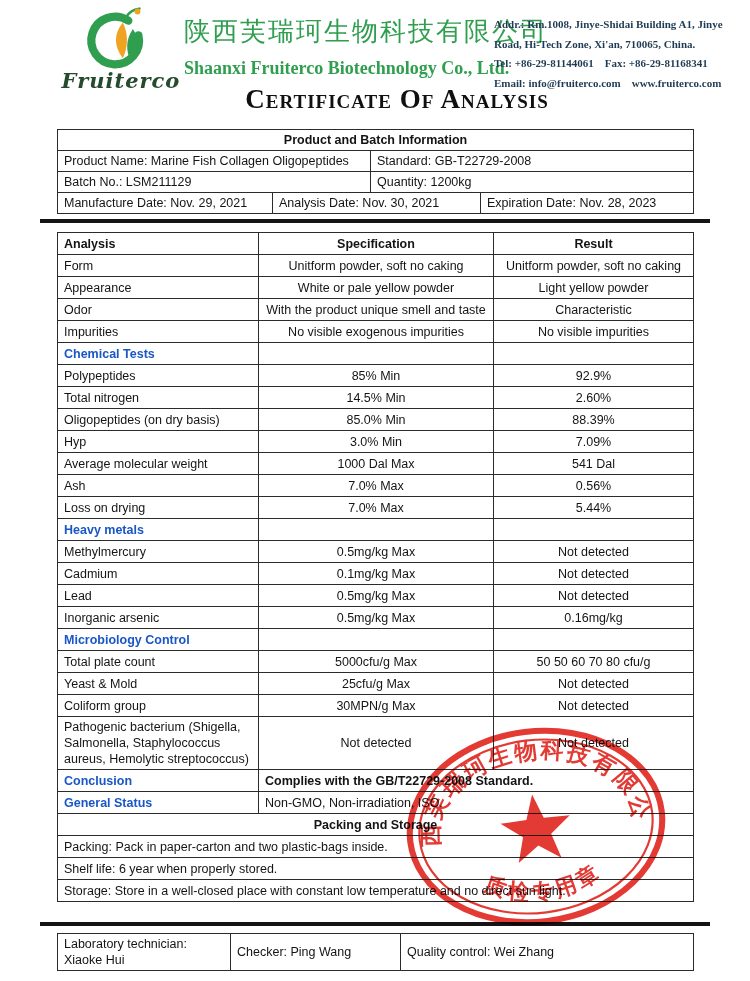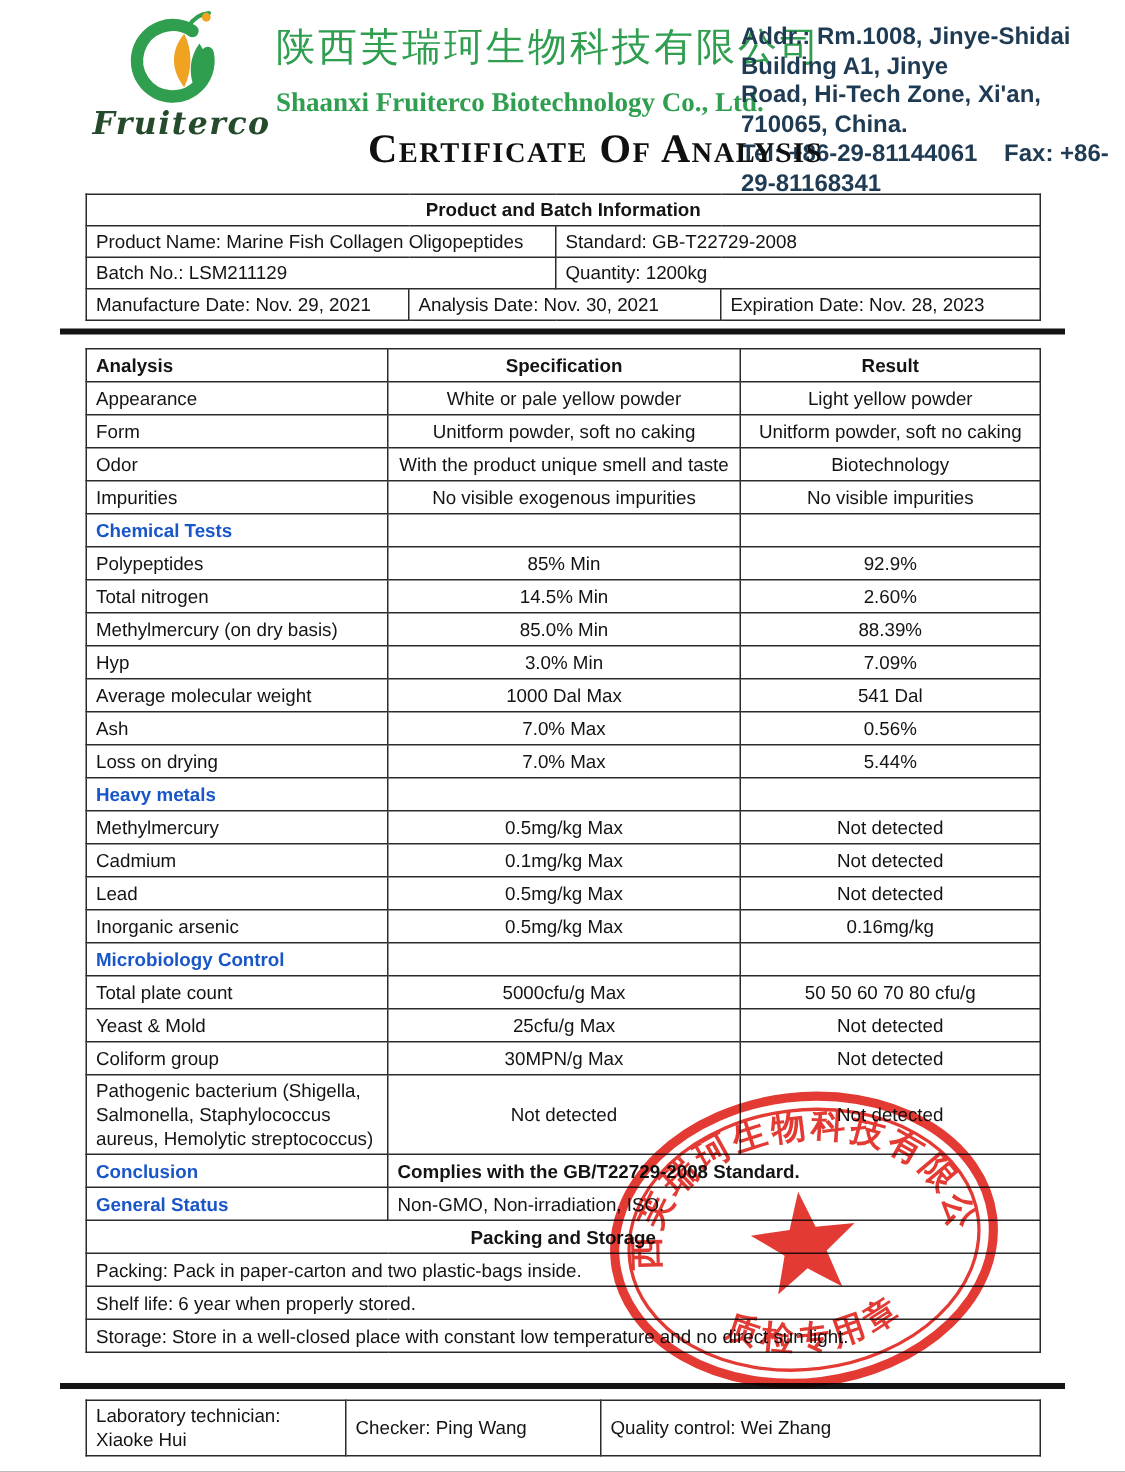--- a/index.html
+++ b/index.html
@@ -9,22 +9,22 @@
 
   
   .logo-block { position:absolute; left:58px; top:6px; width:126px; text-align:center; }
   .logo-script { font-family:"DejaVu Serif", serif; font-style:italic; font-weight:bold;
                  font-size:21px; color:#254a2c; letter-spacing:1px; margin-top:-8px; }
   .brand-block { position:absolute; left:184px; top:14px; width:300px; }
   .brand-cn { font-family:"DejaVu Sans", sans-serif; font-size:26px; color:#2f9e4f; letter-spacing:2px; white-space:nowrap; }
   .brand-en { margin-top:9px; font-family:"Liberation Serif", serif; font-weight:bold;
               font-size:18px; color:#2f9e4f; white-space:nowrap; }
   .contact-block { position:absolute; left:494px; top:15px; width:256px;
-                   font-family:Liberation Sans, sans-serif; font-weight:bold;
-                   font-size:16px; color:#1f3b53; line-height:19.5px; }
+                   font-family:Liberation Serif, serif; font-weight:bold;
+                   font-size:11px; color:#1f3b53; line-height:19.5px; }
   .contact-line { white-space:pre-wrap; }
 
   .doc-title { position:absolute; left:0; right:0; top:84px; text-align:center;
                font-family:"Liberation Serif", serif; font-weight:bold;
                font-variant:small-caps; font-size:27px; letter-spacing:1px; color:#101010;padding-left:44px; }
 
   
   table { border-collapse:collapse; table-layout:fixed; background:#fff; }
   td { border:1px solid #2b2b2b; font-size:12.5px; line-height:16px;
        padding:2px 6px; height:21px; vertical-align:middle; overflow:hidden; }
@@ -115,33 +115,33 @@
         <col style="width:235px">
         <col style="width:200px">
       </colgroup>
     <tbody>
       <tr>
         <td class="bold">Analysis</td>
         <td class="bold center">Specification</td>
         <td class="bold center">Result</td>
       </tr>
         <tr>
+          <td>Form</td>
+          <td class="center">Unitform powder, soft no caking</td>
+          <td class="center">Unitform powder, soft no caking</td>
+        </tr>
+        <tr>
           <td>Appearance</td>
           <td class="center">White or pale yellow powder</td>
           <td class="center">Light yellow powder</td>
         </tr>
         <tr>
-          <td>Form</td>
-          <td class="center">Unitform powder, soft no caking</td>
-          <td class="center">Unitform powder, soft no caking</td>
-        </tr>
-        <tr>
           <td>Odor</td>
           <td class="center">With the product unique smell and taste</td>
-          <td class="center">Biotechnology</td>
+          <td class="center">Characteristic</td>
         </tr>
         <tr>
           <td>Impurities</td>
           <td class="center">No visible exogenous impurities</td>
           <td class="center">No visible impurities</td>
         </tr>
         <tr>
           <td class="blue">Chemical Tests</td>
           <td></td>
           <td></td>
@@ -150,21 +150,21 @@
           <td>Polypeptides</td>
           <td class="center">85% Min</td>
           <td class="center">92.9%</td>
         </tr>
         <tr>
           <td>Total nitrogen</td>
           <td class="center">14.5% Min</td>
           <td class="center">2.60%</td>
         </tr>
         <tr>
-          <td>Methylmercury (on dry basis)</td>
+          <td>Oligopeptides (on dry basis)</td>
           <td class="center">85.0% Min</td>
           <td class="center">88.39%</td>
         </tr>
         <tr>
           <td>Hyp</td>
           <td class="center">3.0% Min</td>
           <td class="center">7.09%</td>
         </tr>
         <tr>
           <td>Average molecular weight</td>

